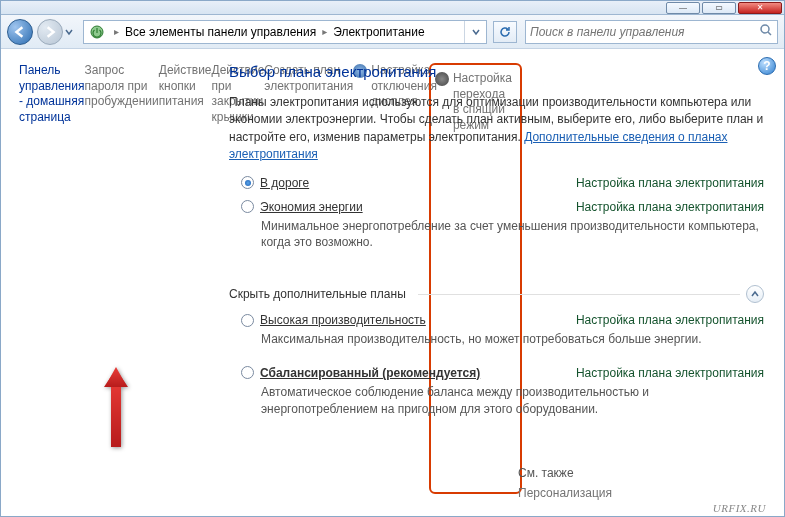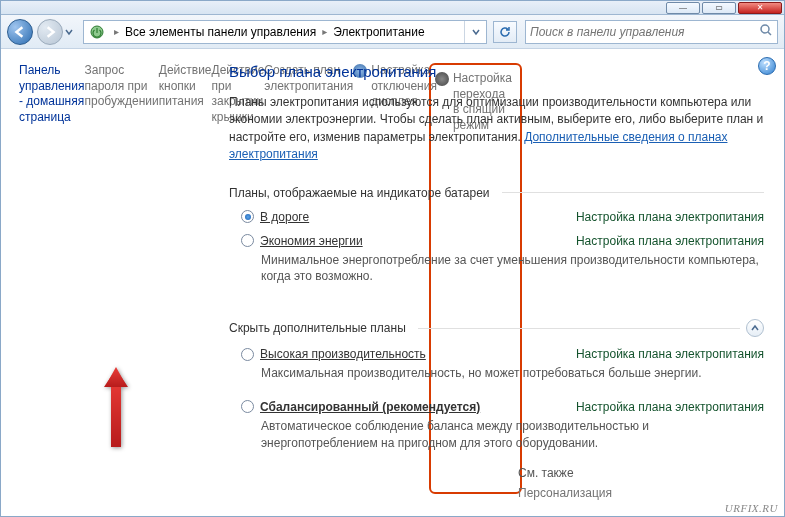--- a/index.html
+++ b/index.html
@@ -50,21 +50,21 @@
   .section-head .rule { flex:1; height:1px; background:#e0e0e0; margin-left:6px; }
   .collapse-btn { width:18px; height:18px; border:1px solid #b0c0d0; border-radius:50%; background:linear-gradient(#fff,#e6eef6); display:flex; align-items:center; justify-content:center; color:#4a6a8f; font-size:10px;}
   .plan { padding:6px 0 4px 12px; }
   .plan-row { display:flex; align-items:center; justify-content:space-between; }
   .plan-name { display:flex; align-items:center; gap:6px; font-size:12px; color:#333;text-decoration:underline;}
   .radio { width:13px; height:13px; border:1px solid #7a8aa0; border-radius:50%; background:#fff; display:flex; align-items:center; justify-content:center;}
   .radio.checked::after { content:""; width:6px; height:6px; background:radial-gradient(#5aa3e8,#1a5fb4); border-radius:50%; display:block;}
   .plan-link { font-size:12px; color:#14532d; cursor:pointer; }
   .plan-desc { font-size:12px; color:#555; padding:4px 0 8px 20px; line-height:1.4;}
   .bold { font-weight:600; }
-  .watermark { position:absolute; right:6px; bottom:2px; font-size:11px; color:#888; font-style:italic; letter-spacing:.5px; font-family: "Segoe Script", cursive;}
+  .watermark { position:absolute; right:18px; bottom:2px; font-size:11px; color:#888; font-style:italic; letter-spacing:.5px; font-family: "Segoe Script", cursive;}
 </style>
 </head>
 <body>
 
 <div class="window">
 
   <div class="titlebar">
     <div class="winbtn"><span>—</span></div>
     <div class="winbtn max"><span>▭</span></div>
     <div class="winbtn close"><span>✕</span></div>
@@ -171,24 +171,20 @@
     <div class="main">
       <div class="help-icon">
           <span>?</span>
         </div>
 
       <h1>Выбор плана электропитания</h1>
       <p class="desc">
         <span>Планы электропитания используются для оптимизации производительности компьютера или экономии электроэнергии. Чтобы сделать план активным, выберите его, либо выберите план и настройте его, изменив параметры электропитания. </span><a href="#">Дополнительные сведения о планах электропитания</a>
       </p>
 
-      <div class="section-head">
-        <span>Планы, отображаемые на индикаторе батареи</span>
-        <span class="rule"></span>
-      </div>
 
       <div class="plan">
         <div class="plan-row">
           <label class="plan-name">
             <span class="radio checked"></span>
             <span>В дороге</span>
           </label>
           <span class="plan-link">Настройка плана электропитания</span>
         </div>
       </div>

